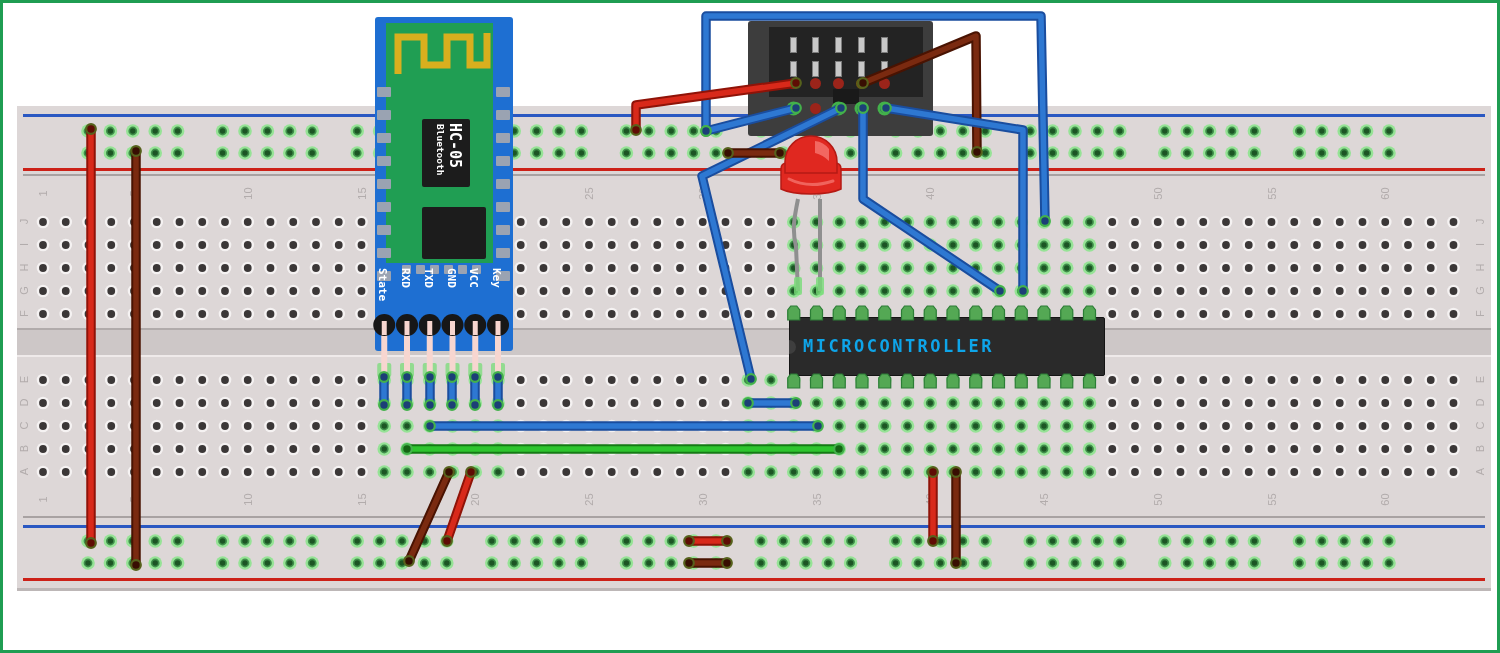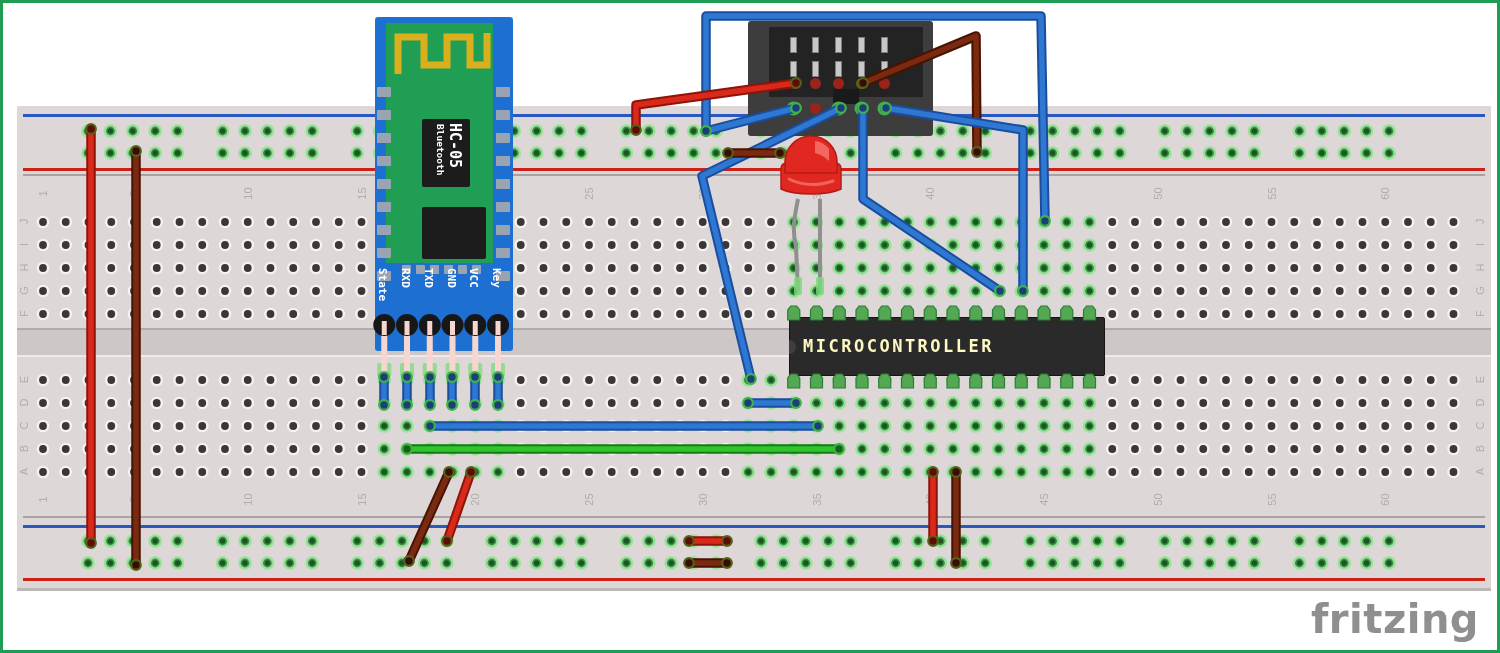--- a/index.html
+++ b/index.html
@@ -39,21 +39,21 @@
   .hc05-pin-label{position:absolute;top:251px;height:82px;font-size:11px;letter-spacing:0px;}
   #isp{position:absolute;left:745px;top:18px;width:185px;height:115px;background:#3d3d3d;border-radius:3px;}
   #isp-recess{position:absolute;left:21px;top:6px;width:154px;height:70px;background:#232323;}
   #isp-notch{position:absolute;left:85px;top:68px;width:26px;height:15px;background:#1a1a1a;}
   .isp-pin{position:absolute;width:7px;height:16px;background:#c8c8c8;border:1px solid #7d7d7d;box-sizing:border-box;}
   .isp-dot{position:absolute;width:11px;height:11px;border-radius:50%;}
   #mcu{position:absolute;left:786px;top:314px;width:316px;height:59px;background:#2a2a2a;
     border:1px solid #141414;border-radius:2px;box-sizing:border-box;}
   #mcu-notch{position:absolute;left:-1px;top:22px;width:7px;height:14px;background:#3e3e3e;
     border-radius:0 7px 7px 0;}
-  #mcu-label{position:absolute;left:13px;top:18px;color:#fef9c3;
+  #mcu-label{position:absolute;left:13px;top:18px;color:#0ea5e9;
     font-family:"DejaVu Sans Mono",monospace;font-weight:bold;font-size:17px;letter-spacing:2.5px;}
   #logo{position:absolute;right:18px;bottom:8px;color:#8f8f8f;
     font-family:"DejaVu Sans",sans-serif;font-weight:bold;font-size:40px;letter-spacing:0.5px;}
 </style>
 </head>
 <body>
 
 <div id="canvas">
 
   <div id="board">
@@ -2441,14 +2441,13 @@
         <circle cx="930" cy="538" r="4.8" fill="#5f0c04" stroke="#56611c" stroke-width="2.2"></circle>
       </g>
       <g>
         <polyline points="953,469 953,560" fill="none" stroke="#491302" stroke-width="9.5" stroke-linecap="round" stroke-linejoin="round"></polyline>
         <polyline points="953,469 953,560" fill="none" stroke="#7a2a10" stroke-width="5.5" stroke-linecap="round" stroke-linejoin="round"></polyline>
         <circle cx="953" cy="469" r="4.8" fill="#380e02" stroke="#56611c" stroke-width="2.2"></circle>
         <circle cx="953" cy="560" r="4.8" fill="#380e02" stroke="#56611c" stroke-width="2.2"></circle>
       </g>
     </svg>
 
-  <div id="logo">fritzing</div>
 </div>
 
 </body></html>

